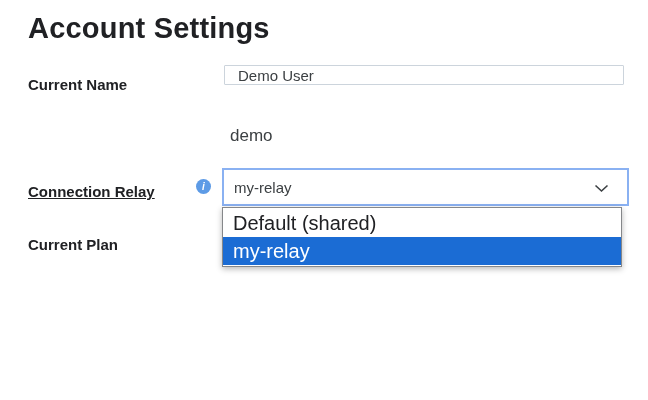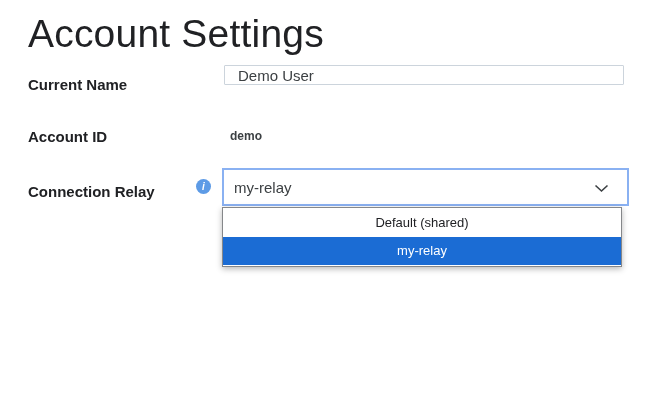--- a/index.html
+++ b/index.html
@@ -7,50 +7,50 @@
     width: 648px; height: 400px;
     background: #ffffff;
     font-family: "Liberation Sans", "DejaVu Sans", sans-serif;
     overflow: hidden;
     position: relative;
   }
   .page { position: absolute; inset: 0; background: #fff; }
 
   .page-title {
     position: absolute; left: 28px; top: 12px;
-    font-size: 39px; font-weight: 400; letter-spacing: 0.2px;
+    font-size: 29px; font-weight: 700; letter-spacing: 0.2px;
     color: var(--text-primary, #202124);
   }
 
   .field-label {
     position: absolute; left: 28px;
     font-size: 15px; font-weight: 600;
     color: var(--text-primary, #202124);
     line-height: 18px; white-space: nowrap;
   }
   .lbl-account-name    { top: 76px; }
   .lbl-account-id      { top: 128px; }
-  .lbl-connection-relay{ top: 183px; }
+  .lbl-connection-relay{ top: 183px; text-decoration: underline; }
   .lbl-current-plan    { top: 236px; }
 
   .text-input {
     position: absolute; left: 224px; top: 65px;
     width: 400px; height: 20px;
     border: 1px solid var(--input-border, #ccd4dc);
     border-radius: 1px;
     background: #fff;
     padding: 0 13px;
     font-family: inherit; font-size: 15px;
     color: var(--text-secondary, #3c4043);
     outline: none;
   }
 
   .static-value {
     position: absolute; left: 230px; top: 127px;
-    font-size: 12px; font-weight: 700;
+    font-size: 17px; font-weight: 400;
     color: var(--text-secondary, #3c4043);
     line-height: 18px;
   }
 
   .info-icon {
     position: absolute; left: 196px; top: 179px;
     width: 15px; height: 15px; border-radius: 50%;
     background: var(--info-icon-blue, #5d9be6);
     color: #ffffff;
     font-size: 10px; font-weight: 700; font-style: italic;
@@ -77,53 +77,52 @@
     width: 400px;
     background: #ffffff;
     border: 1px solid var(--dropdown-border, #85878a);
     box-shadow: 0 2px 6px rgba(0,0,0,0.28);
     padding: 1px 0;
     z-index: 5;
   }
   .dropdown .option {
     height: 28px; line-height: 28px;
     padding: 0 10px;
-    font-size: 13px;
+    font-size: 20px;
     color: var(--text-primary, #202124);
     white-space: nowrap; overflow: hidden;
     cursor: default;
-    text-align: center;
   }
   .dropdown .option.selected {
     background: var(--selection-blue, #1b6cd4);
     color: #ffffff;
   }
 </style>
 </head>
 <body>
 
 <div class="page">
 
   <h1 class="page-title">Account Settings</h1>
 
   <div class="field-label lbl-account-name">Current Name</div>
   <input class="text-input" type="text" value="Demo User" style="">
 
-  <div class="field-label lbl-account-id">Account ID</div>
   <div class="static-value">demo</div>
 
   <div class="field-label lbl-connection-relay">Connection Relay</div>
   <span class="info-icon">i</span>
 
   <div class="select-box">
     <span class="select-value">my-relay</span>
     <svg class="chevron" viewBox="0 0 15 9">
       <polyline points="1.5,1.5 7.5,7 13.5,1.5" fill="none" stroke="#3c4043" stroke-width="1.6"></polyline>
     </svg>
   </div>
 
+  <div class="field-label lbl-current-plan">Current Plan</div>
 
   <div class="dropdown">
     <div class="option">Default (shared)</div>
     <div class="option selected">my-relay</div>
   </div>
 
 </div>
 
 </body></html>

